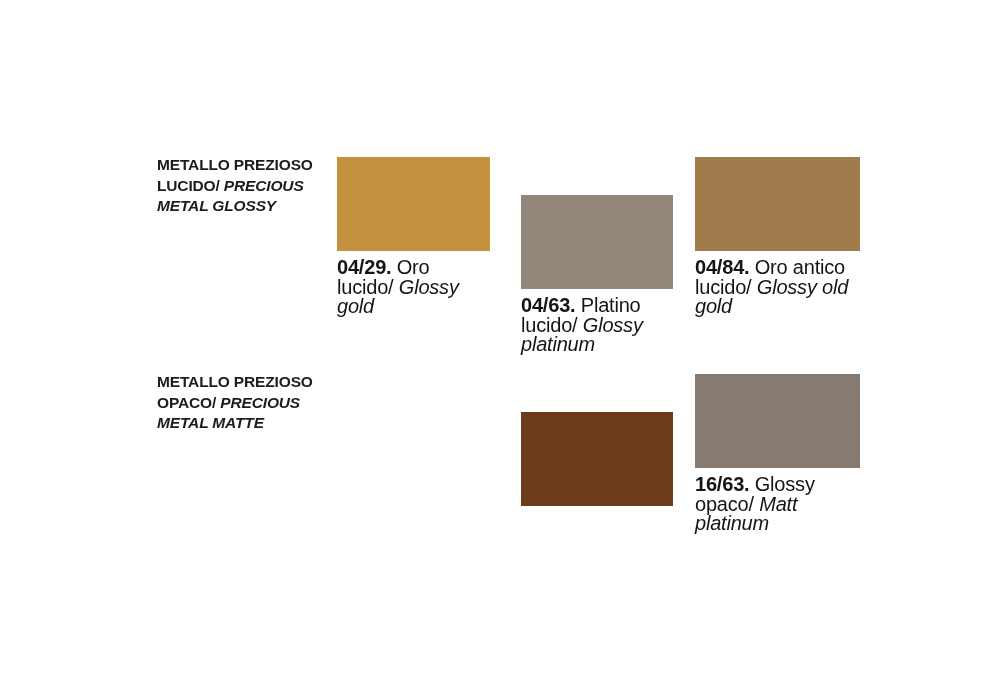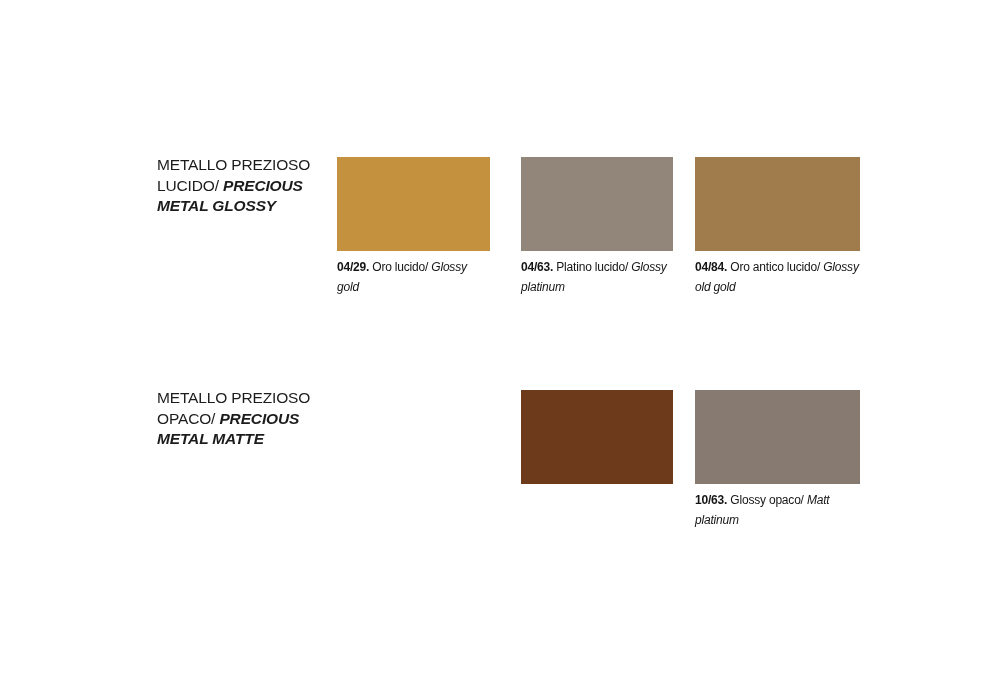--- a/index.html
+++ b/index.html
@@ -26,62 +26,62 @@
   }
 
   
   .swatch-row {
     position: absolute;
     left: 0;
     width: 1000px;
     height: 160px;
   }
   .swatch-row.row-0 { top: 155px; }
-  .swatch-row.row-1 { top: 388px; }
+  .swatch-row.row-1 { top: 372px; }
 
   
   .category-label {
     position: absolute;
     left: 157px;
     top: 0;
     width: 172px;
     font-size: 15.5px;
     line-height: 20.5px;
     letter-spacing: -0.15px;
     color: #1c1c1c;
   }
   .category-label .cat-it {
     font-style: normal;
-    font-weight: 400;
+    font-weight: 700;
   }
   .category-label .cat-en {
     font-style: italic;
     font-weight: 700;
   }
 
   
   .swatch-cell {
     position: absolute;
     top: 2px;
     width: 153px;
   }
   .swatch-cell.col-0 { left: 337px; width: 153px; }
-  .swatch-cell.col-1 { left: 521px; width: 152px; }
+  .swatch-cell.col-1 { left: 521px; width: 152px; margin-top: 38px; }
   .swatch-cell.col-2 { left: 695px; width: 165px; }
 
   .swatch-chip {
     display: block;
     width: 100%;
     height: 94px;
     background: #cccccc;
   }
 
   .swatch-caption {
     margin-top: 7px;
-    font-size: 12px;
+    font-size: 20px;
     line-height: 19.5px;
     letter-spacing: -0.2px;
     color: #151515;
   }
   .swatch-caption .code {
     font-weight: 700;
   }
   .swatch-caption .name-it {
     font-weight: 400;
     font-style: normal;
@@ -137,20 +137,20 @@
     </div>
 
 
     <div class="swatch-cell col-1">
       <span class="swatch-chip" style="background-color: rgb(110, 58, 28);"></span>
     </div>
 
     <div class="swatch-cell col-2">
       <span class="swatch-chip" style="background-color: rgb(135, 122, 112);"></span>
       <div class="swatch-caption">
-        <span class="code">10/63.</span>
+        <span class="code">16/63.</span>
         <span class="name-it">Glossy opaco/</span>
         <span class="name-en">Matt platinum</span>
       </div>
     </div>
   </div>
 
 </div>
 
 </body></html>

